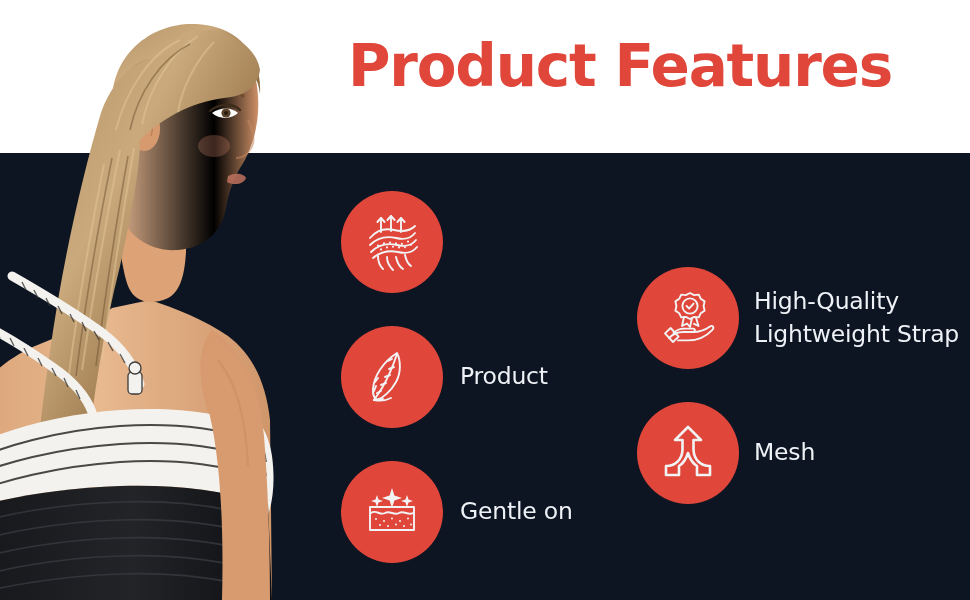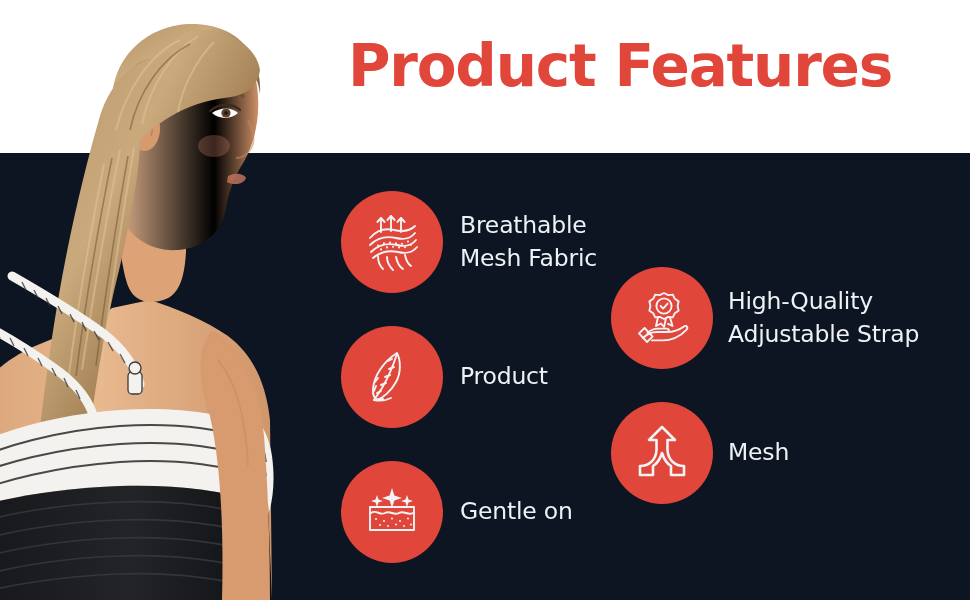--- a/index.html
+++ b/index.html
@@ -61,21 +61,21 @@
   
   .features-left {
     position: absolute;
     left: 341px;
     top: 191px;
     width: 280px;
     z-index: 3;
   }
   .features-right {
     position: absolute;
-    left: 611px;
+    left: 637px;
     top: 267px;
     width: 333px;
     z-index: 3;
   }
   .feature-item {
     display: flex;
     align-items: center;
     margin-bottom: 33px;
   }
   .features-right .feature-item { margin-bottom: 33px; }
@@ -297,24 +297,20 @@
               <circle cx="47" cy="30.6" r="1.05"></circle>
             <circle cx="20" cy="38.4" r="1.05"></circle>
               <circle cx="26" cy="36.4" r="1.05"></circle>
             <circle cx="32" cy="35.8" r="1.05"></circle>
               <circle cx="38" cy="36.4" r="1.05"></circle>
             <circle cx="44" cy="36.2" r="1.05"></circle>
               <circle cx="50" cy="33.8" r="1.05"></circle>
           </g>
         </svg>
       </div>
-      <div class="feature-label">
-        <div>Breathable</div>
-        <div>Mesh Fabric</div>
-      </div>
     </div>
 
     <div class="feature-item">
       <div class="feature-icon">
         <svg width="62" height="62" viewBox="0 0 62 62" xmlns="http://www.w3.org/2000/svg">
           <g fill="none" stroke="#f2f3f5" stroke-width="1.9" stroke-linecap="round" stroke-linejoin="round">
 
             <path d="M 36 7 C 22 16 13 30 12 43 C 11.6 48 13 52 16 54
                      C 22 52 30 45 35 36 C 40 27 40 15 36 7 Z"></path>
 
@@ -397,21 +393,21 @@
             <path d="M 27 41.6 C 23 41.6 19 43.4 16.5 46"></path>
             <path d="M 36 45 C 42 45 48 43 53 39.4 C 55.4 37.6 57.6 40.6 55.4 42.8
                      C 49 49.6 40.4 53.4 31 53.4 L 21 53.4"></path>
 
             <path d="M 8 46.4 L 13.6 41 L 21.6 49.6 L 16 55 Z"></path>
           </g>
         </svg>
       </div>
       <div class="feature-label">
         <div>High-Quality</div>
-        <div>Adjustable Strap</div>
+        <div>Lightweight Strap</div>
       </div>
     </div>
 
     <div class="feature-item">
       <div class="feature-icon">
         <svg width="62" height="62" viewBox="0 0 62 62" xmlns="http://www.w3.org/2000/svg">
           <g fill="none" stroke="#f2f3f5" stroke-width="2.6" stroke-linecap="round" stroke-linejoin="round">
 
             <path d="M 9 53 L 9 44 C 18 44 25 38 25.5 28 L 25.5 18
                      L 18 18 L 31 5 L 44 18 L 36.5 18 L 36.5 28

